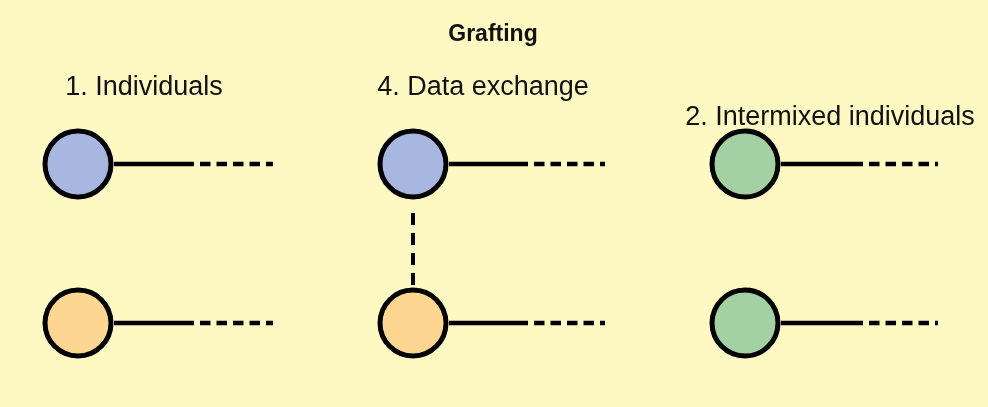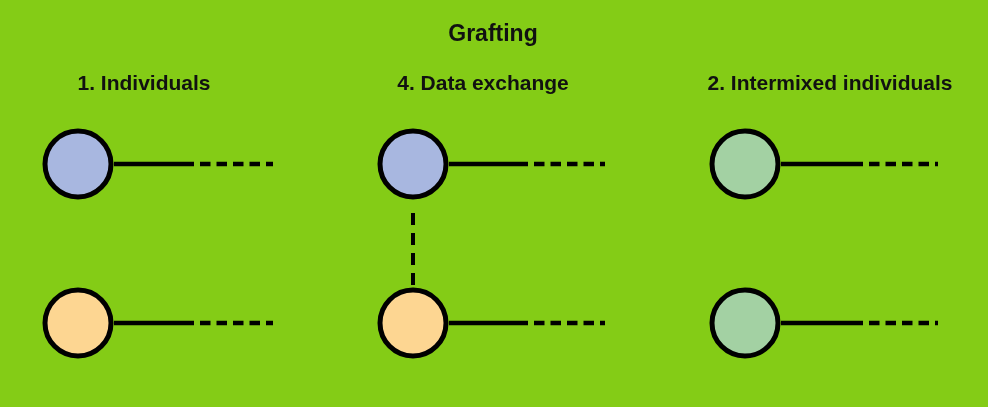--- a/index.html
+++ b/index.html
@@ -4,45 +4,45 @@
 <style>
   html, body {
     margin: 0;
     padding: 0;
     background: #ffffff;
   }
   .page {
     position: relative;
     width: 988px;
     height: 407px;
-    background: #84cc16;
+    background: #fef9c3;
     font-family: "Liberation Sans", sans-serif;
     color: #111111;
     overflow: hidden;
   }
   .diagram-title {
     position: absolute;
     top: 20px;
     left: 493px;
     transform: translateX(-50%);
     font-size: 23px;
     font-weight: 700;
     white-space: nowrap;
   }
   .panel-label {
     position: absolute;
     top: 71px;
     transform: translateX(-50%);
-    font-size: 21px;
-    font-weight: 700;
+    font-size: 27px;
+    font-weight: 400;
     white-space: nowrap;
   }
   .panel-label.p1 { left: 144px; }
   .panel-label.p2 { left: 483px; }
-  .panel-label.p3 { left: 830px; }
+  .panel-label.p3 { left: 830px; margin-top: 30px; }
   svg.diagram-canvas {
     position: absolute;
     top: 0;
     left: 0;
   }
   .node {
     stroke: #000000;
     stroke-width: 5;
   }
   .gline {

